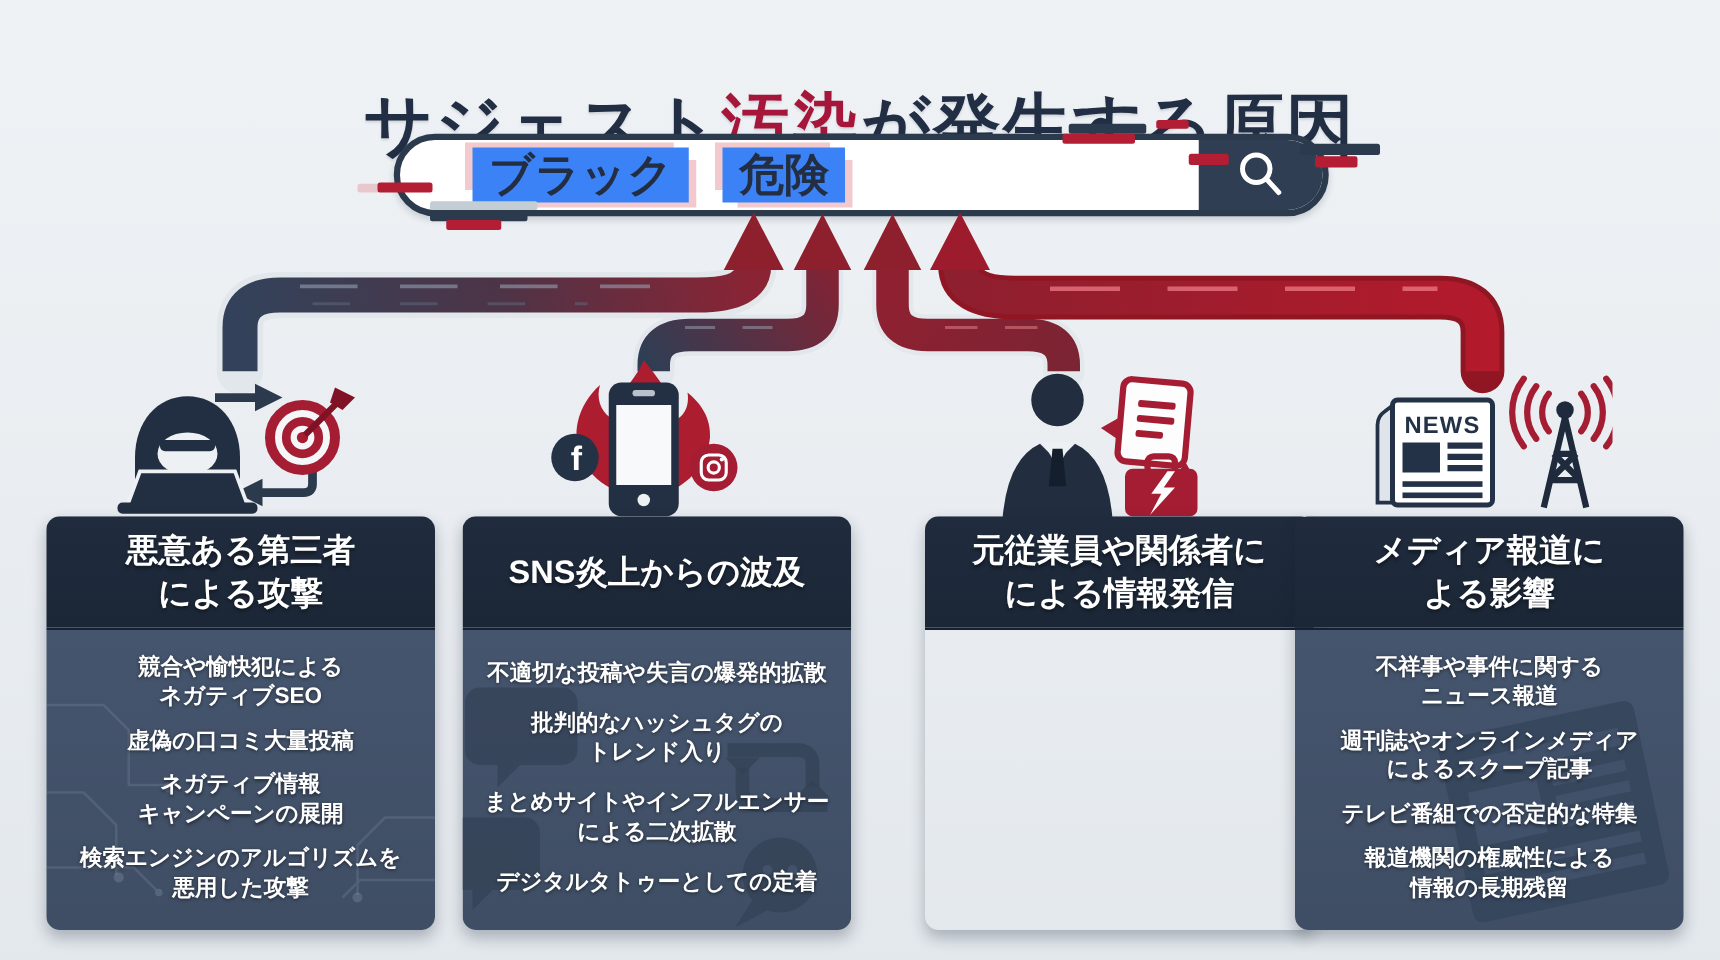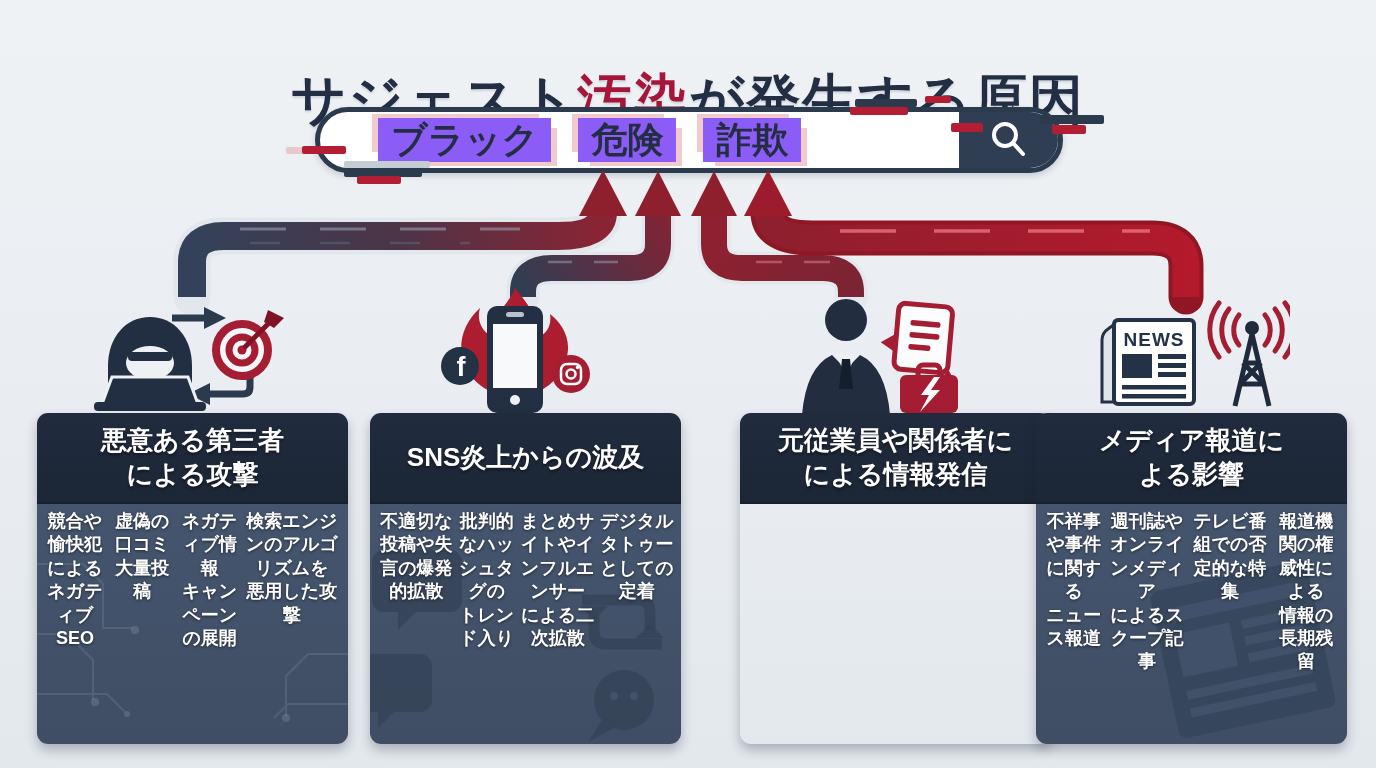--- a/index.html
+++ b/index.html
@@ -20,21 +20,21 @@
   .search-pill{
     position:absolute;left:315px;top:107px;width:748px;height:66px;
     background:#ffffff;border:5px solid #2c3a4e;border-radius:34px;
     overflow:hidden;box-shadow:0 3px 6px rgba(30,45,65,.18);
   }
   .keywords{
     position:absolute;left:58px;top:0;height:100%;display:flex;
     align-items:center;gap:27px;
   }
   .keyword{
-    font-size:36px;font-weight:800;color:#232e42;background:#8b5cf6;
+    font-size:36px;font-weight:800;color:#232e42;background:#3b82f6;
     padding:2px 13px;line-height:1.1;white-space:nowrap;
     box-shadow:-9px -7px 0 -3px #f2cace, 9px 7px 0 -3px #f2cace;
   }
   .search-cap{
     position:absolute;right:-1px;top:-1px;bottom:-1px;width:100px;
     background:#2f3e52;border-radius:0 32px 32px 0;
     display:flex;align-items:center;justify-content:center;
   }
   
   .dash{position:absolute;border-radius:2px;}
@@ -51,42 +51,41 @@
   .category-box header{
     height:91px;background:linear-gradient(180deg,#202c3e 0%,#1b2636 100%);
     display:flex;align-items:center;justify-content:center;text-align:center;
     color:#ffffff;font-size:26px;font-weight:800;line-height:1.28;
     white-space:pre-line;text-shadow:0 2px 3px rgba(0,0,0,.45);
     border-bottom:2px solid #16202e;
   }
   .category-box .box-body{
     position:relative;height:240px;
     background:linear-gradient(180deg,#45556e 0%,#3f4e64 100%);
-    display:flex;flex-direction:row;justify-content:space-evenly;
+    display:flex;flex-direction:column;justify-content:space-evenly;
     padding:6px 6px 10px;
   }
   .item{
     position:relative;z-index:2;margin:0;text-align:center;color:#ffffff;
     font-size:18px;font-weight:700;line-height:1.3;white-space:pre-line;
     text-shadow:0 1px 3px rgba(0,0,0,.55);
   }
   .wm{position:absolute;inset:0;width:100%;height:100%;z-index:1;}
 </style>
 </head>
 <body>
 
 <div class="stage">
 
   <h1 class="title"><span>サジェスト</span><span class="accent">汚染</span><span>が発生する原因</span></h1>
 
   <div class="search-pill">
     <div class="keywords">
       <span class="keyword">ブラック</span>
       <span class="keyword">危険</span>
-      <span class="keyword">詐欺</span>
     </div>
     <div class="search-cap">
       <svg width="46" height="46" viewBox="0 0 46 46">
         <circle cx="19" cy="18" r="11" fill="none" stroke="#ffffff" stroke-width="4"></circle>
         <line x1="27" y1="26" x2="37" y2="37" stroke="#ffffff" stroke-width="4" stroke-linecap="round"></line>
       </svg>
     </div>
   </div>
 
   <svg class="arrows" viewBox="0 0 1376 768">

